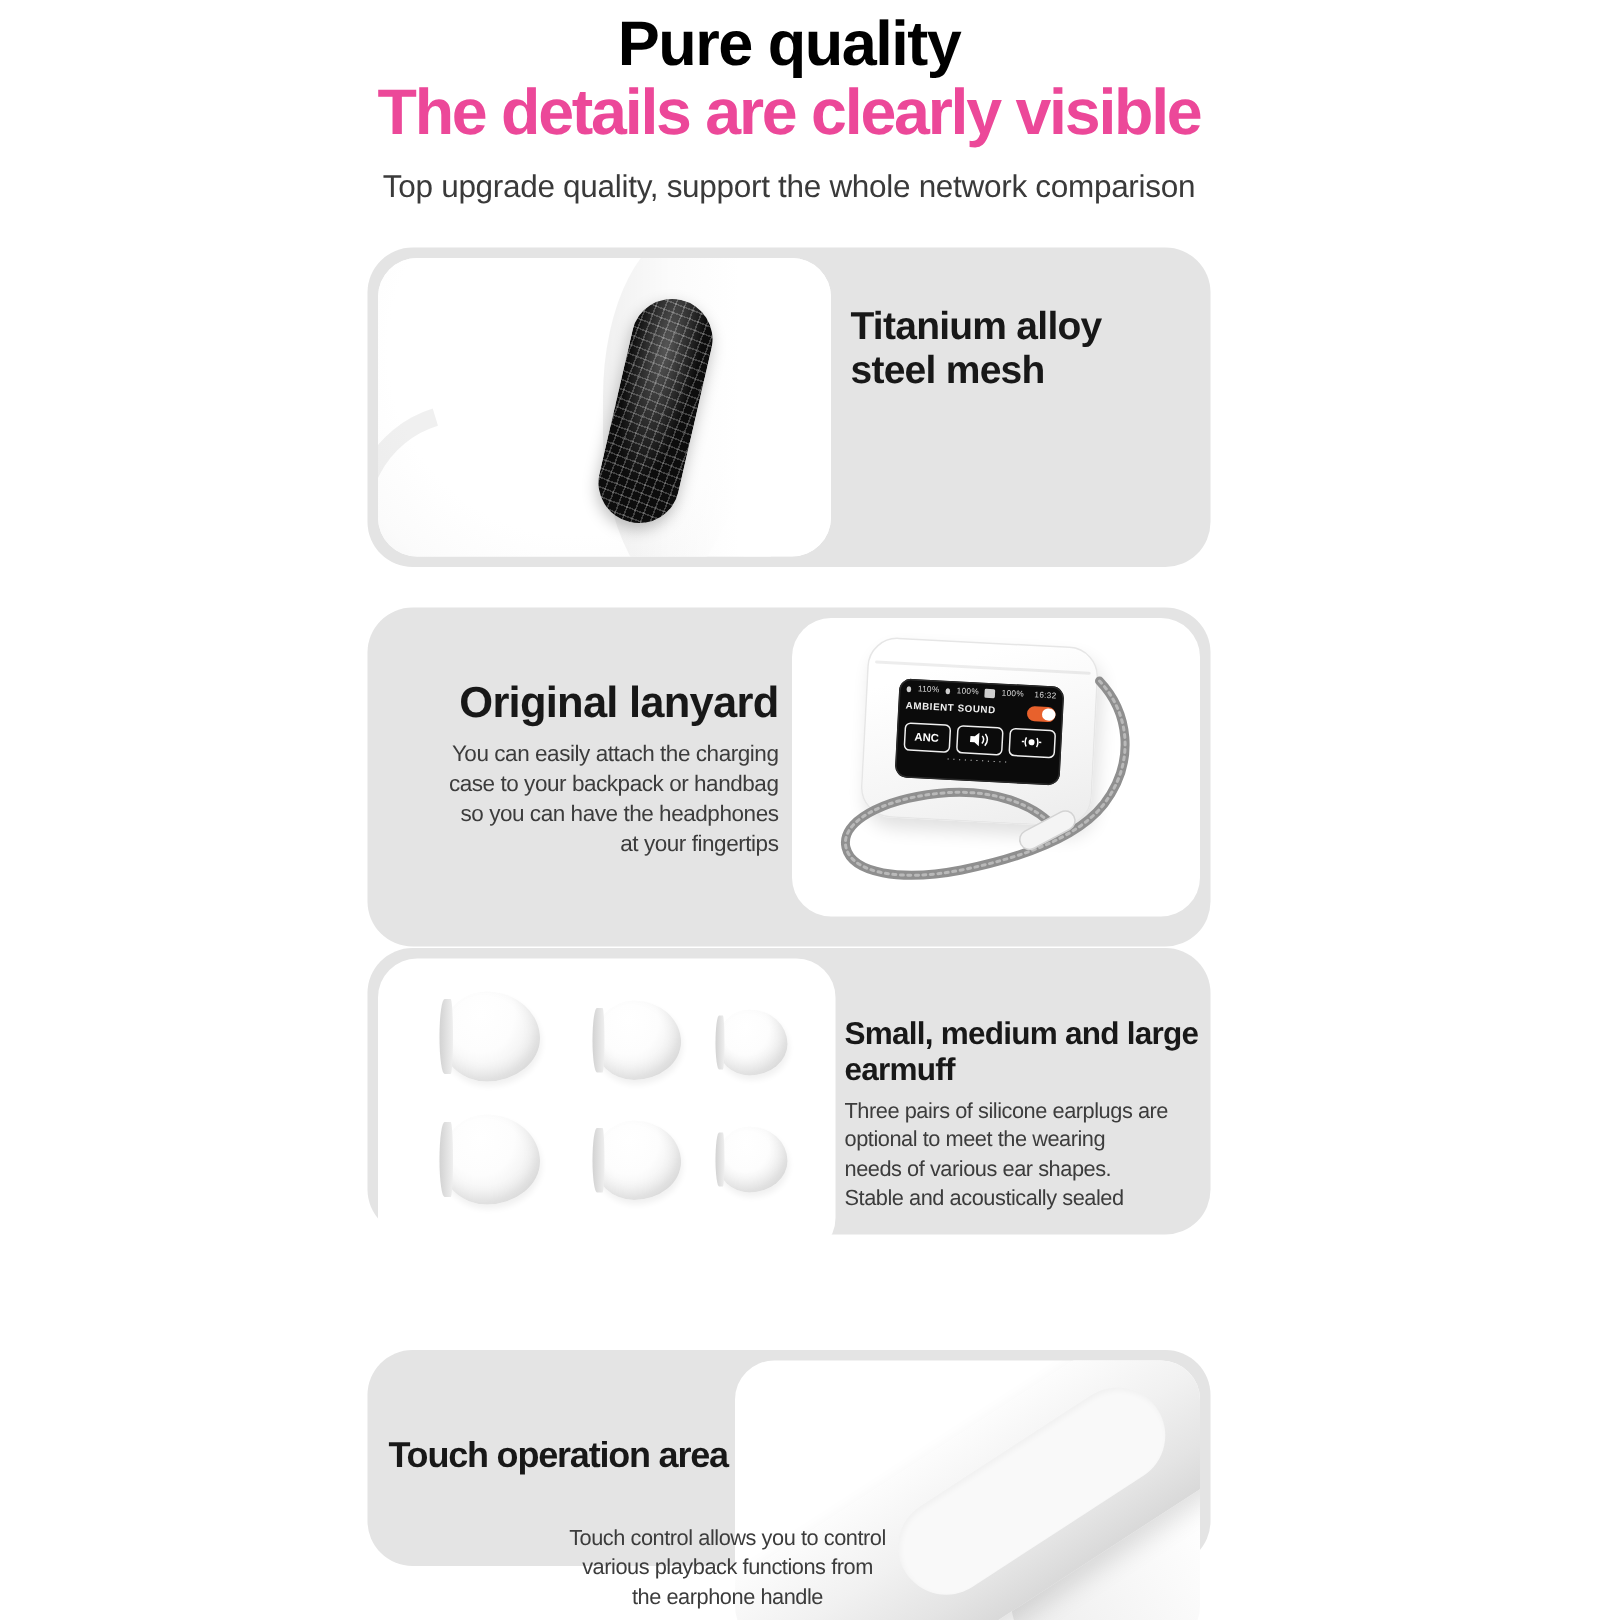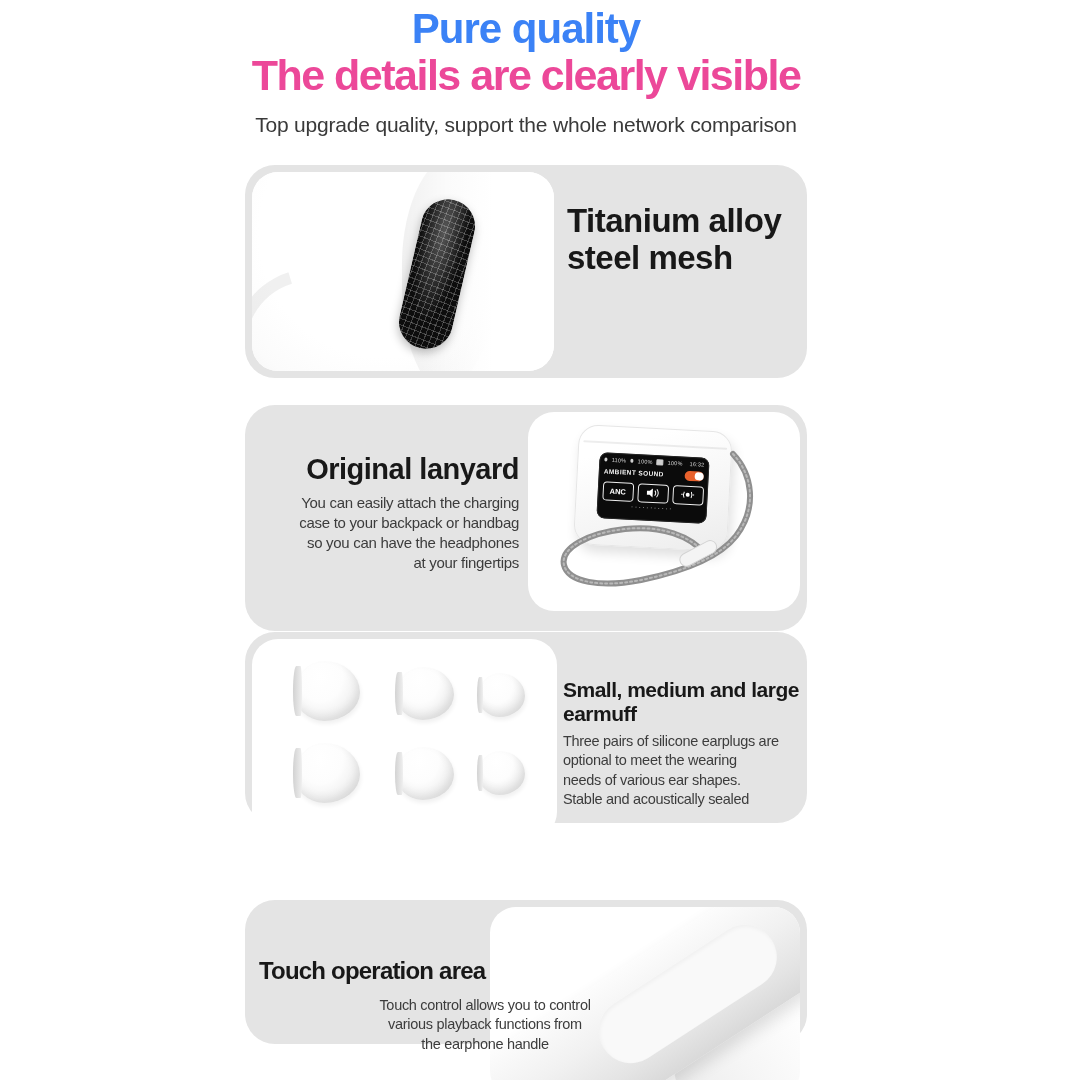--- a/index.html
+++ b/index.html
@@ -6,42 +6,42 @@
   .page{
     position:relative; width:1080px; height:1080px; overflow:hidden;
     background:#ffffff;
     font-family:"Liberation Sans", sans-serif;
     color:#161616;
   }
   .content{ position:absolute; left:245px; top:0; width:562px; height:1080px; }
 
   
   .hdr{ position:absolute; left:0; top:0; width:100%; text-align:center; }
-  .t1{ font-size:42px; font-weight:800; letter-spacing:-1px; line-height:1.1; margin-top:6px; color:#3b82f6;}
+  .t1{ font-size:42px; font-weight:800; letter-spacing:-1px; line-height:1.1; margin-top:6px; color:#000000;}
   .t2{ font-size:43px; font-weight:800; letter-spacing:-1.5px; line-height:1.1; color:#ec4899;}
   .sub{ font-size:21px; font-weight:400; letter-spacing:-0.2px; color:#3a3a3a; margin-top:14px;}
 
   
   .card{ position:absolute; left:0; width:562px; background:var(--card_bg,#e4e4e4); border-radius:30px; }
   .card1{ top:165px; height:213px; }
   .card2{ top:405px; height:226px; }
   .card3{ top:632px; height:191px; }
   .card4{ top:900px; height:144px; }
 
   .panel{ position:absolute; top:7px; height:199px; background:var(--panel_bg,#ffffff); border-radius:26px; overflow:hidden; }
   .panel-l{ left:7px; }
   .panel-r{ right:7px; }
   .card4 .panel{ height:190px; }
 
   .htxt{ font-weight:800; color:#181818; line-height:1.12; white-space:pre-line; }
-  .btxt{ font-weight:400; color:#3c3c3c; line-height:1.33; white-space:pre-line; letter-spacing:-0.3px; }
+  .btxt{ font-weight:400; color:#3c3c3c; line-height:1.33; white-space:pre-line; letter-spacing:-0.3px;margin-top:21px; }
 
   
   .tx1{ position:absolute; left:322px; top:38px; width:232px; }
-  .tx1 .htxt{ font-size:33px; letter-spacing:-0.5px; }
+  .tx1 .htxt{ font-size:26px; letter-spacing:-0.5px; }
   .tx1 .btxt{ font-size:14.5px; margin-top:7px; }
   
   .tx2{ position:absolute; left:6px; top:48px; width:268px; text-align:right; }
   .tx2 .htxt{ font-size:29px; letter-spacing:-0.5px; }
   .tx2 .btxt{ font-size:15px; margin-top:8px; }
   
   .tx3{ position:absolute; left:318px; top:46px; width:238px; }
   .tx3 .htxt{ font-size:21px; letter-spacing:-0.5px; }
   .tx3 .btxt{ font-size:14.5px; margin-top:7px; }
   

